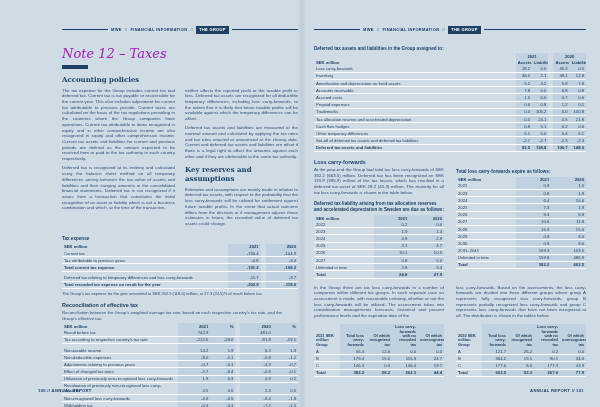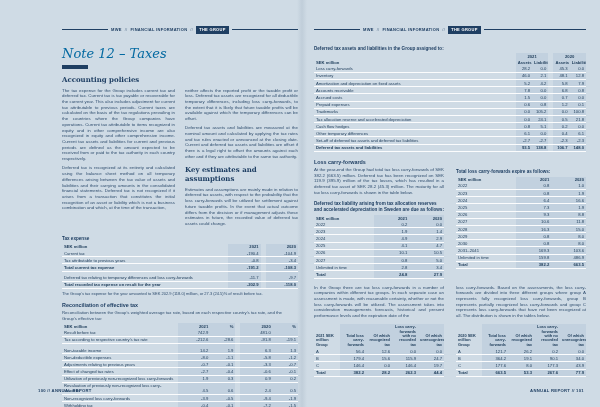--- a/index.html
+++ b/index.html
@@ -12,21 +12,21 @@
   .pR{left:314px;width:272px;}
   
   .crumb{display:flex;align-items:center;gap:3px;font-size:4px;font-weight:bold;
          letter-spacing:.3px;color:#1f3f63;}
   .crumb .rule{height:1.2px;background:#1f3f63;}
   .crumb .r1{flex:0 0 46px;}
   .crumb .r2{flex:1;}
   .crumb .sep{font-weight:normal;opacity:.7;}
   .badge{background:#1f3f63;color:#fff;padding:1px 3px 1.5px;letter-spacing:.3px;}
   
-  .note-title{font-family:"DejaVu Serif",serif;font-style:italic;color:#0369a1;
+  .note-title{font-family:"DejaVu Serif",serif;font-style:italic;color:#a21caf;
               font-size:13px;margin:12px 0 4px;}
   .titlebar{width:26px;height:4px;background:#1f3f63;margin:0 0 6px;}
   h3.serif{font-family:"DejaVu Serif",serif;font-weight:bold;
            color:#1f3f63;font-size:7px;margin:0 0 4px;}
   h4.sans{font-size:5.4px;color:#1f3f63;margin:6px 0 2px;font-weight:bold;}
   .caption{font-size:4.6px;font-weight:bold;color:#1f3f63;margin:6px 0 2px;line-height:1.25;}
   .intro{font-size:4.3px;margin:0 0 2px;line-height:1.3;}
   
   .cols{display:flex;gap:10px;}
   .col{flex:1;min-width:0;}
@@ -79,21 +79,21 @@
     <h3 class="serif">Accounting policies</h3>
 
     <div class="cols body">
       <div class="col">
         <p>The tax expense for the Group includes current tax and deferred tax. Current tax is tax payable or recoverable for the current year. This also includes adjustment for current tax attributable to previous periods. Current taxes are calculated on the basis of the tax regulations prevailing in the countries where the Group companies have operations. Current tax attributable to items recognized in equity and in other comprehensive income are also recognized in equity and other comprehensive income. Current tax assets and liabilities for current and previous periods are defined as the amount expected to be received from or paid to the tax authority in each country respectively.</p>
         <p>Deferred tax is recognized at its entirety and calculated using the balance sheet method on all temporary differences arising between the tax value of assets and liabilities and their carrying amounts in the consolidated financial statements. Deferred tax is not recognized if it arises from a transaction that constitutes the initial recognition of an asset or liability which is not a business combination and which, at the time of the transaction,</p>
       </div>
       <div class="col">
         <p>neither affects the reported profit or the taxable profit or loss. Deferred tax assets are recognized for all deductible temporary differences, including loss carry-forwards, to the extent that it is likely that future taxable profits will be available against which the temporary differences can be offset.</p>
         <p>Deferred tax assets and liabilities are measured at the nominal amount and calculated by applying the tax rates and tax rules enacted or announced at the closing date. Current and deferred tax assets and liabilities are offset if there is a legal right to offset the amounts against each other and if they are attributable to the same tax authority.</p>
-        <h3 class="serif" style="margin-top:5px;">Key estimates and assumptions</h3>
+        <h3 class="serif" style="margin-top:5px;">Key reserves and assumptions</h3>
         <p>Estimates and assumptions are mainly made in relation to deferred tax assets, with respect to the probability that the loss carry-forwards will be utilized for settlement against future taxable profits. In the event that actual outcome differs from the decision or if management adjusts these estimates in future, the recorded value of deferred tax assets could change.</p>
       </div>
     </div>
 
     <div class="caption">Tax expense</div>
     <div>
         <table>
           <thead>
             <tr>
               <th colspan="1" class="lbl">SEK million</th>

